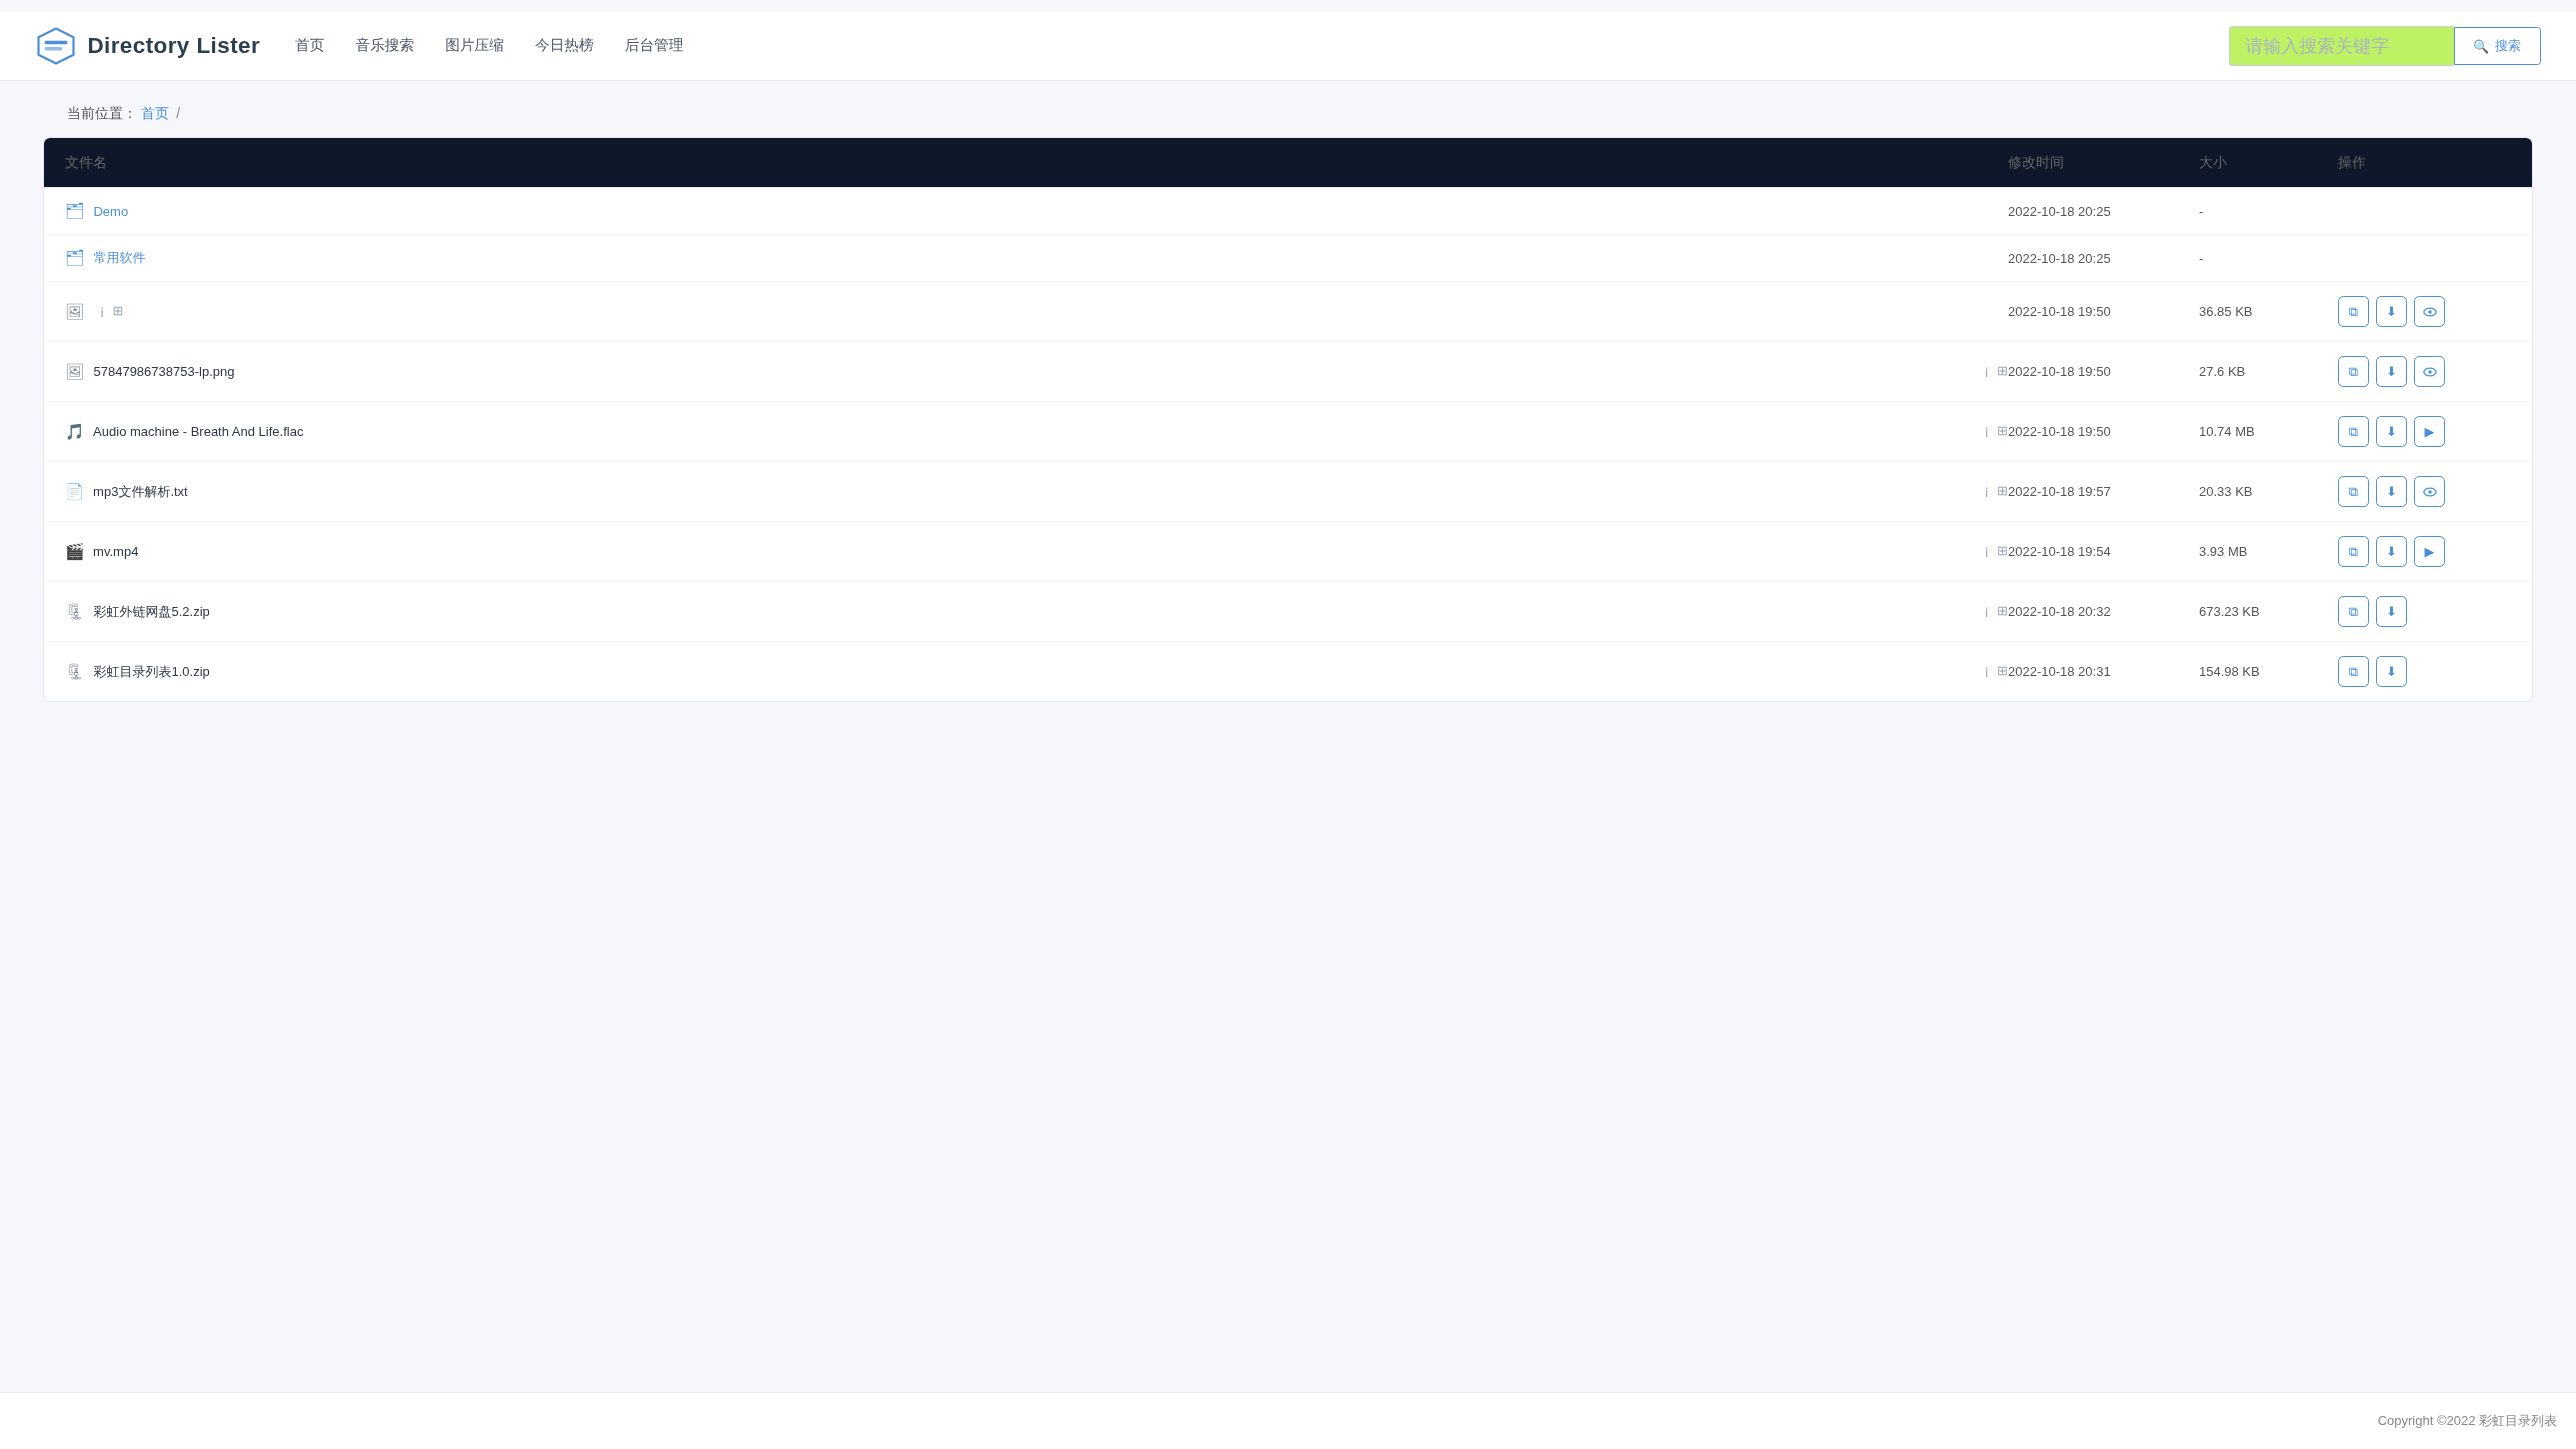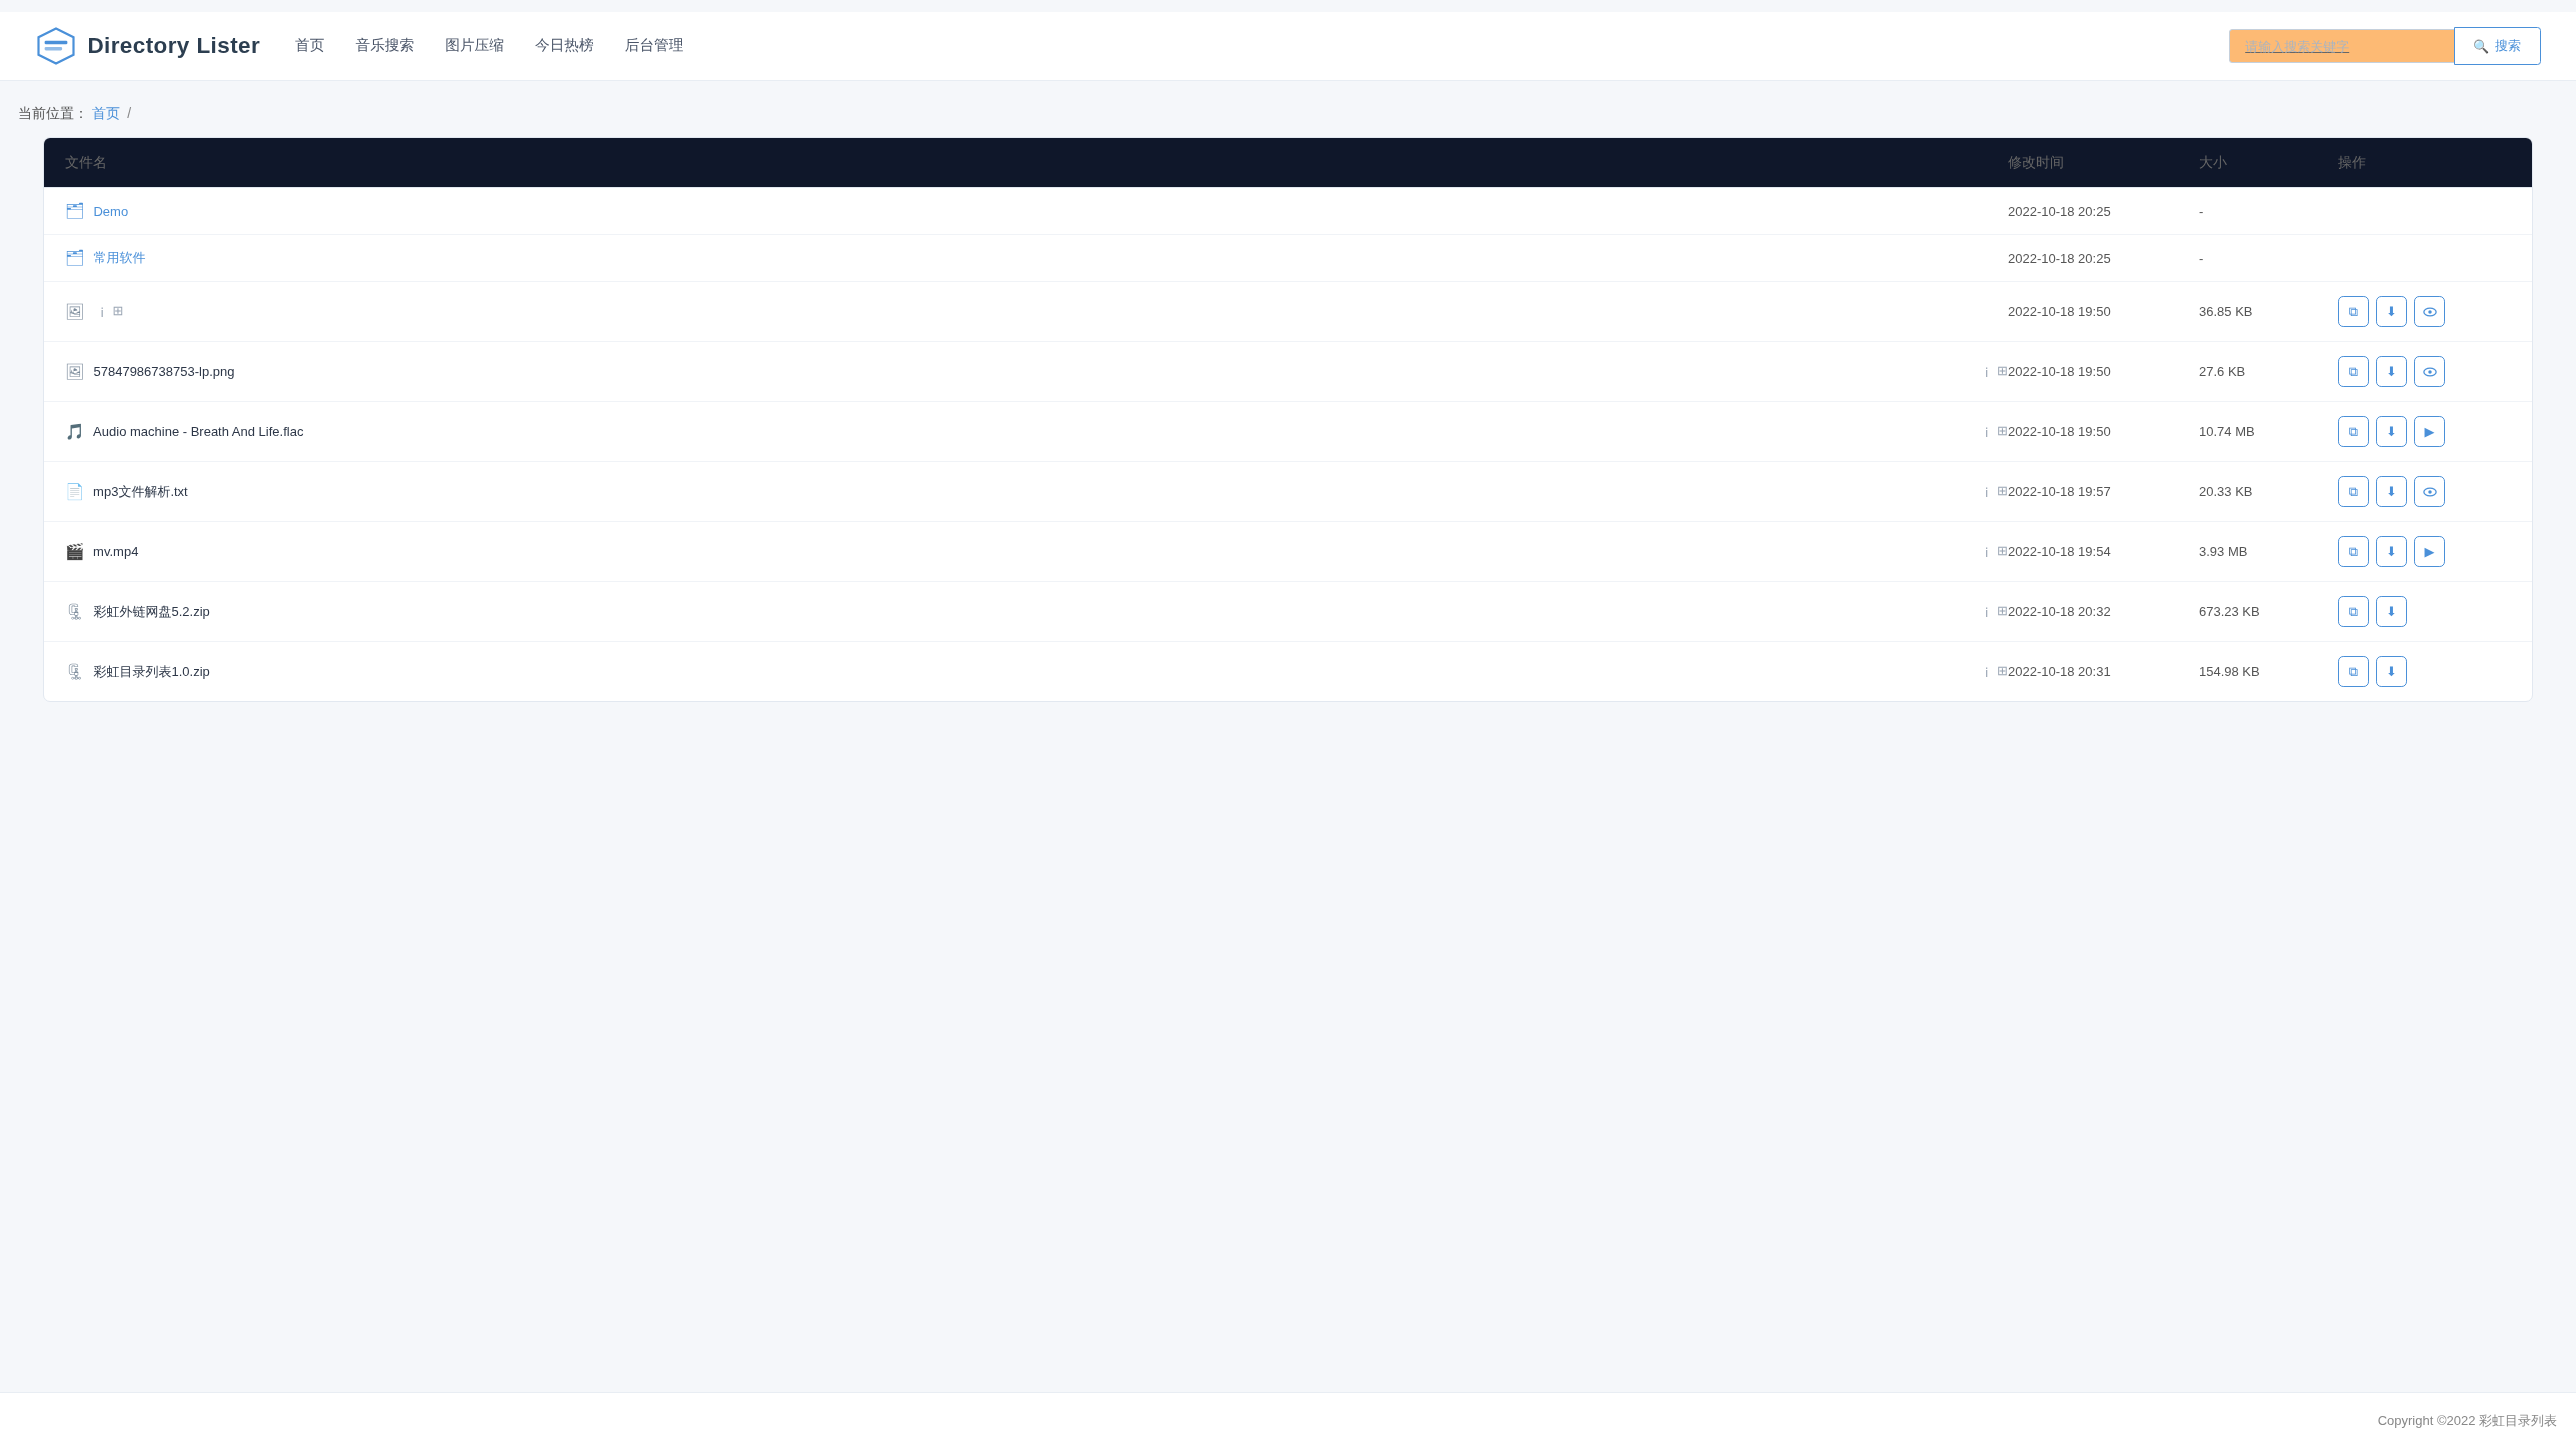--- a/index.html
+++ b/index.html
@@ -54,44 +54,43 @@
     .search-area {
       display: flex;
       align-items: center;
       gap: 0;
     }
     .search-input {
       border: 0.9px solid #c5d0dc;
       border-right: none;
       border-radius: 3.5px 0 0 3.5px;
       padding: 8.7px 15.6px;
-      font-size: 13px;
+      font-size: 18px;
       width: 225px;
       outline: none;
       color: #666;
-      background: #fdba74;
-      text-decoration: underline;
+      background: #bef264;
     }
     .search-input::placeholder { color: #aab4c0; }
     .search-btn {
       background: #fff;
       border: 0.9px solid #4a90d9;
       border-radius: 0 3.5px 3.5px 0;
       padding: 8.7px 19px;
       font-size: 13px;
       color: #4a90d9;
       cursor: pointer;
       display: flex;
       align-items: center;
       gap: 5.2px;
     }
 
     
     .breadcrumb-area {
-      padding: 24px 43px 14px 18px;
+      padding: 24px 43px 14px 67px;
       font-size: 14px;
       color: #555;
     }
     .breadcrumb-link {
       color: #4a90d9;
       cursor: pointer;
     }
     .breadcrumb-sep { color: #888; margin: 0 3.5px; }
 
     

